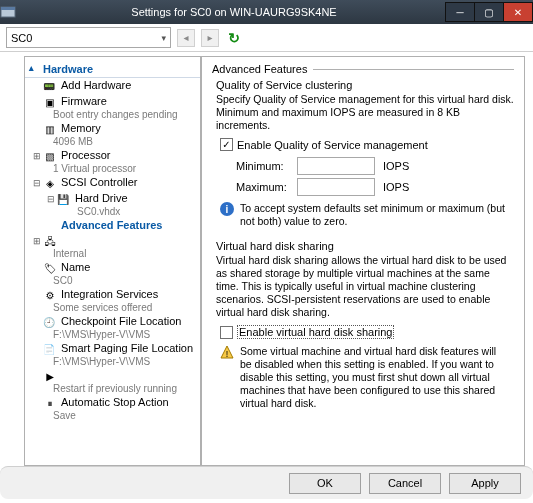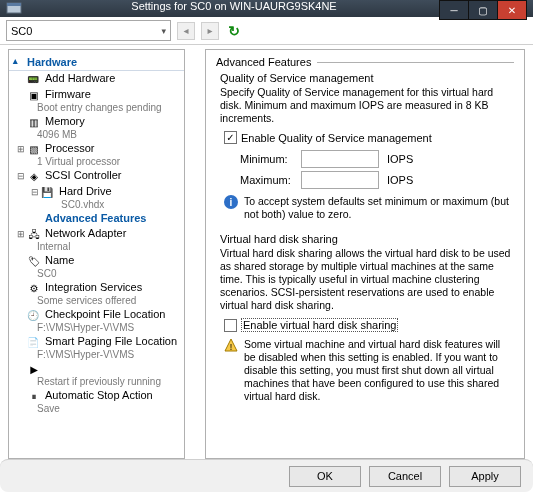--- a/index.html
+++ b/index.html
@@ -1,28 +1,28 @@
 <!DOCTYPE html>
 <html><head>
 <meta charset="utf-8">
 <style>
   * { box-sizing: border-box; margin: 0; padding: 0; font-family: "Segoe UI", Tahoma, sans-serif; }
   body { background: #fff; width: 533px; height: 503px; overflow: hidden; font-size: 11px; color: #000; }
-  .titlebar { height: 17px; background: linear-gradient(#3f4c5a, #2d3742); color: #fff; display: flex; padding: 0 6px; }
+  .titlebar { height: 24px; background: linear-gradient(#3f4c5a, #2d3742); color: #fff; display: flex; align-items: center; padding: 0 0; }
   .titlebar-title { flex: 1; text-align: center; font-size: 11px; }
   .tb-icon { width: 16px; height: 16px; margin-right: 6px; display: inline-block; }
   .tb-buttons { display: flex; }
   .tb-btn { width: 30px; height: 20px; display: flex; align-items: center; justify-content: center; border: 1px solid #111; background: #2e3946; margin-left: -1px; font-size: 10px; cursor: default; }
   .tb-close { background: #c84031; }
   .toolbar { height: 28px; border-bottom: 1px solid #cfcfcf; display: flex; align-items: center; padding: 2px 6px; gap: 6px; }
   .combo { width: 165px; height: 21px; border: 1px solid #a8a8a8; display: flex; align-items: center; padding: 0 4px; background: #fff; }
   .combo-arrow { margin-left: auto; font-size: 9px; color: #555; }
   .nav-btn { width: 18px; height: 18px; border: 1px solid #d0d0d0; background: #f0f0f0; display: flex; align-items: center; justify-content: center; color: #8a8a8a; font-size: 10px; }
   .refresh { color: #138b13; font-weight: bold; }
-  .body { display: flex; height: 414px; padding: 4px 8px 0 8px; gap: 20px; justify-content: flex-end; }
+  .body { display: flex; height: 414px; padding: 4px 8px 0 24px; gap: 0; justify-content: flex-end; }
   .tree { width: 177px; border: 1px solid #b0b0b0; background: #fff; overflow: hidden; padding-top: 4px; }
   .cat { font-weight: bold; color: #0a5aa5; padding: 2px 4px 2px 18px; border-bottom: 1px solid #cfd9e6; position: relative; font-size: 11px; }
   .cat::before { content: "▴"; position: absolute; left: 4px; top: 2px; font-size: 9px; color: #0a5aa5; }
   .node { display: flex; padding: 1px 4px 1px 8px; align-items: flex-start; line-height: 13px; }
   .exp { width: 10px; font-size: 9px; color: #666; margin-top: 1px; }
   .ni { width: 14px; height: 14px; margin-right: 4px; display: flex; align-items: center; justify-content: center; font-size: 10px; }
   .nlabel { flex: 1; }
   .nsub { color: #7a7a7a; font-size: 10px; margin-left: 28px; margin-top: -1px; margin-bottom: 1px; }
   .indent1 { padding-left: 22px; }
   .indent2 { padding-left: 36px; }
@@ -119,21 +119,20 @@
     </div>
     <div class="nsub" style="margin-left:52px;">SC0.vhdx</div>
 
     <div class="node indent2">
       <span class="nlabel sel">Advanced Features</span>
     </div>
 
     <div class="node">
       <span class="exp">⊞</span>
         <span class="ni">🖧</span>
-      <span class="nlabel">Network Adapter</span>
     </div>
     <div class="nsub">Internal</div>
 
 
     <div class="node">
       <span class="exp"></span>
         <span class="ni">🏷</span>
       <span class="nlabel">Name</span>
     </div>
     <div class="nsub">SC0</div>
@@ -172,21 +171,21 @@
     </div>
     <div class="nsub">Save</div>
   </div>
 
   <div class="detail">
     <div class="group-title">
       <span>Advanced Features</span>
       <span class="line"></span>
     </div>
 
-    <div class="subhead">Quality of Service management</div>
+    <div class="subhead">Quality of Service clustering</div>
     <div class="para">Specify Quality of Service management for this virtual hard disk. Minimum and maximum IOPS are measured in 8 KB increments.</div>
 
     <div class="chk">
       <span class="chkbox">✓</span>
       <span>Enable Quality of Service management</span>
     </div>
 
     <div class="frow">
       <span class="flabel">Minimum:</span>
       <input class="finput" value="" style="">

